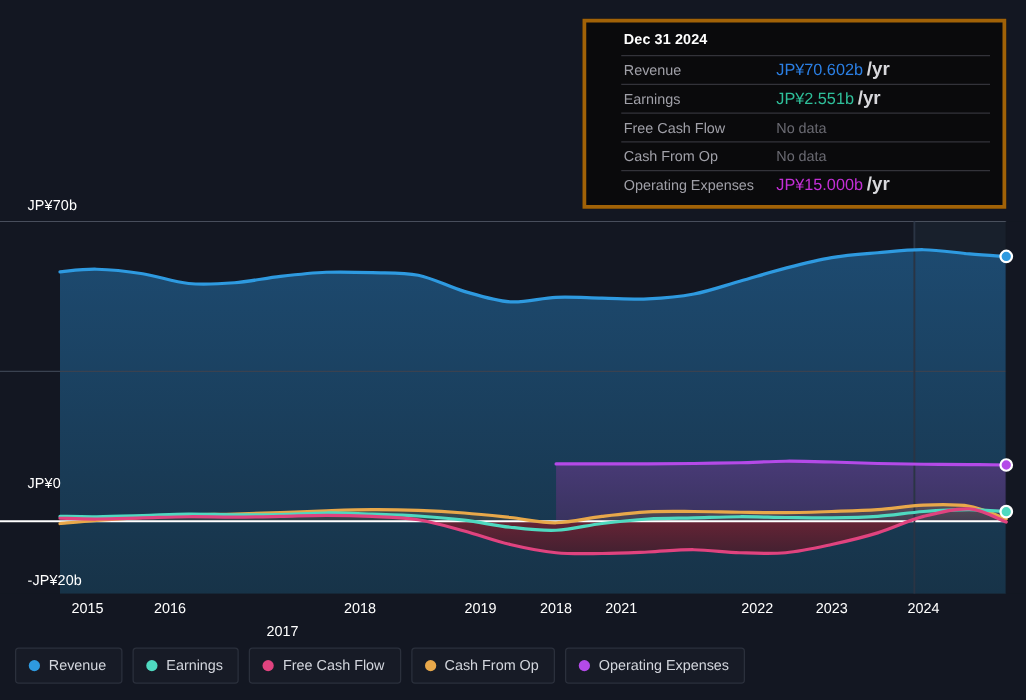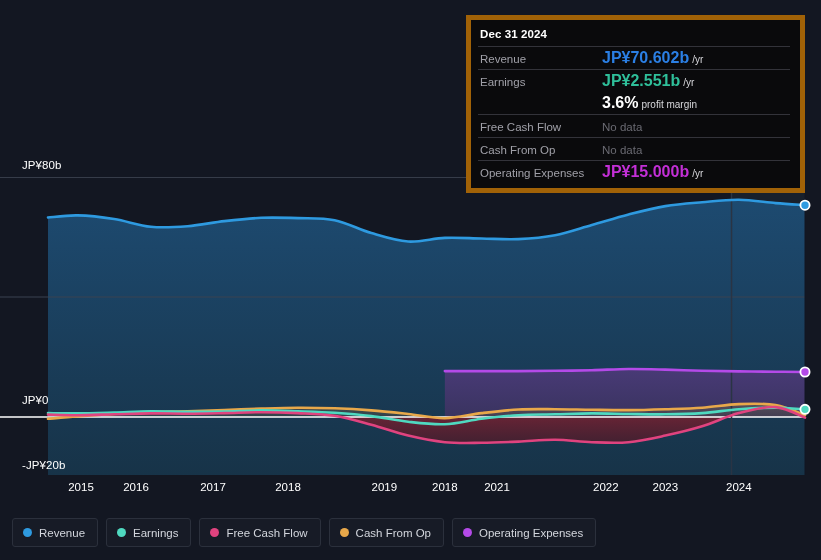--- a/index.html
+++ b/index.html
@@ -26,21 +26,21 @@
 
   
   .ylabel {
     position: absolute;
     color: #ffffff;
     font-size: 11.5px;
     letter-spacing: .1px;
     white-space: nowrap;
   }
   #ylab-top    { left: 22px; top: 159px; }
-  #ylab-zero   { left: 22px; top: 394px; }
+  #ylab-zero   { left: 22px; top: 381px; }
   #ylab-bottom { left: 22px; top: 459px; }
 
   
   .xaxis {
     position: absolute;
     left: 0; top: 481px;
     width: 821px; height: 22px;
   }
   .xlabel {
     position: absolute;
@@ -49,22 +49,22 @@
     font-size: 11.5px;
     white-space: nowrap;
   }
 
   
   #tooltip {
     position: absolute;
     left: 466px; top: 15px;
     width: 339px;
     background: #0a0a0c;
-    border: 5px solid #a16207;
-    padding: 7px 10px 5px 7px;
+    border: 3px solid #a16207;
+    padding: 7px 10px 5px 28px;
   }
   #tooltip .tt-date {
     color: #ffffff;
     font-size: 11.5px;
     font-weight: bold;
     padding: 1px 0 6px 2px;
     letter-spacing: .1px;
   }
   .tt-row {
     display: flex;
@@ -74,29 +74,29 @@
     min-height: 17px;
   }
   .tt-row.no-rule { border-top: none; }
   .tt-label {
     width: 122px;
     flex: 0 0 122px;
     color: #a0a0a8;
     font-size: 11.5px;
   }
   .tt-val {
-    font-size: 16px;
-    font-weight: bold;
+    font-size: 13px;
+    font-weight: normal;
     white-space: nowrap;
     margin-top: 45px;
   }
   .tt-unit {
     color: #d8d8dc;
-    font-size: 10px;
-    font-weight: normal;
+    font-size: 15px;
+    font-weight: bold;
     margin-left: 3px;
   }
   .tt-nodata {
     color: #6a6a72;
     font-size: 11.5px;
     font-weight: normal;
   }
 
   
   #legend {
@@ -171,52 +171,48 @@
         <path d="M 48.00 236.10 C 52.90 236.15, 66.37 236.50, 77.40 236.40 C 88.42 236.30, 101.90 235.85, 114.15 235.50 C 126.39 235.15, 138.64 234.40, 150.89 234.30 C 163.14 234.20, 175.39 234.85, 187.64 234.90 C 199.89 234.95, 212.14 234.85, 224.39 234.60 C 236.64 234.35, 248.89 233.45, 261.14 233.40 C 273.39 233.35, 285.63 233.90, 297.88 234.30 C 310.13 234.70, 322.38 235.00, 334.63 235.80 C 346.88 236.60, 359.13 237.60, 371.38 239.10 C 383.63 240.60, 395.88 243.45, 408.13 244.80 C 420.38 246.15, 432.62 247.70, 444.87 247.20 C 457.12 246.70, 469.37 243.30, 481.62 241.80 C 493.87 240.30, 506.12 238.95, 518.37 238.20 C 530.62 237.45, 542.87 237.60, 555.12 237.30 C 567.37 237.00, 579.61 236.45, 591.86 236.40 C 604.11 236.35, 616.36 236.85, 628.61 237.00 C 640.86 237.15, 653.11 237.45, 665.36 237.30 C 677.61 237.15, 689.86 236.95, 702.11 236.10 C 714.36 235.25, 726.61 233.10, 738.85 232.20 C 751.10 231.30, 764.58 230.68, 775.60 230.70 C 786.63 230.72, 800.10 232.07, 805.00 232.35" fill="none" stroke="#4fd9c0" stroke-width="2.6" stroke-linecap="round" stroke-linejoin="round"></path>
         <path d="M 48.00 237.60 C 52.90 237.70, 66.37 238.25, 77.40 238.20 C 88.42 238.15, 101.90 237.60, 114.15 237.30 C 126.39 237.00, 138.64 236.50, 150.89 236.40 C 163.14 236.30, 175.39 236.75, 187.64 236.70 C 199.89 236.65, 212.14 236.35, 224.39 236.10 C 236.64 235.85, 248.89 235.20, 261.14 235.20 C 273.39 235.20, 285.63 235.50, 297.88 236.10 C 310.13 236.70, 322.38 236.85, 334.63 238.80 C 346.88 240.75, 359.13 244.50, 371.38 247.80 C 383.63 251.10, 395.88 255.70, 408.13 258.60 C 420.38 261.50, 432.62 264.00, 444.87 265.20 C 457.12 266.40, 469.37 265.90, 481.62 265.80 C 493.87 265.70, 506.12 265.10, 518.37 264.60 C 530.62 264.10, 542.87 262.70, 555.12 262.80 C 567.37 262.90, 579.61 264.80, 591.86 265.20 C 604.11 265.60, 616.36 266.30, 628.61 265.20 C 640.86 264.10, 653.11 261.25, 665.36 258.60 C 677.61 255.95, 689.86 253.05, 702.11 249.30 C 714.36 245.55, 726.61 239.30, 738.85 236.10 C 751.10 232.90, 764.58 229.35, 775.60 230.10 C 786.63 230.85, 800.10 238.85, 805.00 240.60" fill="none" stroke="#e0437f" stroke-width="2.6" stroke-linecap="round" stroke-linejoin="round"></path>
         <path d="M 444.87 194.10 C 451.00 194.10, 469.37 194.10, 481.62 194.10 C 493.87 194.10, 506.12 194.15, 518.37 194.10 C 530.62 194.05, 542.87 193.95, 555.12 193.80 C 567.37 193.65, 579.61 193.50, 591.86 193.20 C 604.11 192.90, 616.36 192.10, 628.61 192.00 C 640.86 191.90, 653.11 192.30, 665.36 192.60 C 677.61 192.90, 689.86 193.50, 702.11 193.80 C 714.36 194.10, 726.61 194.25, 738.85 194.40 C 751.10 194.55, 764.58 194.60, 775.60 194.70 C 786.63 194.80, 800.10 194.95, 805.00 195.00" fill="none" stroke="#b44ae8" stroke-width="2.6" stroke-linecap="round" stroke-linejoin="round"></path>
         <path d="M 48.00 40.50 C 52.90 40.15, 66.37 38.15, 77.40 38.40 C 88.42 38.65, 101.90 40.10, 114.15 42.00 C 126.39 43.90, 138.64 48.60, 150.89 49.80 C 163.14 51.00, 175.39 50.15, 187.64 49.20 C 199.89 48.25, 212.14 45.50, 224.39 44.10 C 236.64 42.70, 248.89 41.30, 261.14 40.80 C 273.39 40.30, 285.63 40.70, 297.88 41.10 C 310.13 41.50, 322.38 40.70, 334.63 43.20 C 346.88 45.70, 359.13 52.55, 371.38 56.10 C 383.63 59.65, 395.88 63.70, 408.13 64.50 C 420.38 65.30, 432.62 61.40, 444.87 60.90 C 457.12 60.40, 469.37 61.30, 481.62 61.50 C 493.87 61.70, 506.12 62.65, 518.37 62.10 C 530.62 61.55, 542.87 60.55, 555.12 58.20 C 567.37 55.85, 579.61 51.45, 591.86 48.00 C 604.11 44.55, 616.36 40.65, 628.61 37.50 C 640.86 34.35, 653.11 31.15, 665.36 29.10 C 677.61 27.05, 689.86 26.25, 702.11 25.20 C 714.36 24.15, 726.61 22.65, 738.85 22.80 C 751.10 22.95, 764.58 25.20, 775.60 26.10 C 786.63 27.00, 800.10 27.84, 805.00 28.19" fill="none" stroke="#2e9ae0" stroke-width="2.6" stroke-linecap="round" stroke-linejoin="round"></path>
         <circle cx="805" cy="232.347" r="4.6" fill="#4fd9c0" stroke="#ffffff" stroke-width="1.8"></circle>
         <circle cx="805" cy="195" r="4.6" fill="#b44ae8" stroke="#ffffff" stroke-width="1.8"></circle>
         <circle cx="805" cy="28.19399999999999" r="4.6" fill="#2e9ae0" stroke="#ffffff" stroke-width="1.8"></circle>
       </svg>
   </div>
 
-  <div class="ylabel" id="ylab-top">JP¥80b</div>
+  <div class="ylabel" id="ylab-top">JP¥70b</div>
   <div class="ylabel" id="ylab-zero">JP¥0</div>
   <div class="ylabel" id="ylab-bottom">-JP¥20b</div>
 
   <div class="xaxis" id="xaxis">
-      <div class="xlabel" style="left: 81px;">2015</div>
+      <div class="xlabel" style="left: 70px;">2015</div>
       <div class="xlabel" style="left: 136px;">2016</div>
-      <div class="xlabel" style="left: 213px;">2017</div>
+      <div class="xlabel" style="left: 226px; margin-top: 19px;">2017</div>
       <div class="xlabel" style="left: 288px;">2018</div>
       <div class="xlabel" style="left: 371.379px; margin-left: 13px;">2019</div>
       <div class="xlabel" style="left: 444.874px;">2018</div>
       <div class="xlabel" style="left: 497px;">2021</div>
       <div class="xlabel" style="left: 591.864px; margin-left: 14px;">2022</div>
       <div class="xlabel" style="left: 665.359px; text-align: right;">2023</div>
       <div class="xlabel" style="left: 738.854px;">2024</div>
     </div>
 
   <div id="tooltip">
     <div class="tt-date">Dec 31 2024</div>
     <div id="tt-rows">
         <div class="tt-row">
           <div class="tt-label">Revenue</div>
           <div><span class="tt-val" style="color: rgb(43, 127, 228);">JP¥70.602b</span><span class="tt-unit">/yr</span></div>
         </div>
         <div class="tt-row">
           <div class="tt-label">Earnings</div>
           <div><span class="tt-val" style="color: rgb(47, 191, 154);">JP¥2.551b</span><span class="tt-unit">/yr</span></div>
         </div>
-        <div class="tt-row no-rule">
-          <div class="tt-label"></div>
-          <div><span class="tt-val" style="color: rgb(255, 255, 255);">3.6%</span><span class="tt-unit">profit margin</span></div>
-        </div>
         <div class="tt-row">
           <div class="tt-label">Free Cash Flow</div>
           <div><span class="tt-nodata" style="color: rgb(106, 106, 114);">No data</span></div>
         </div>
         <div class="tt-row">
           <div class="tt-label">Cash From Op</div>
           <div><span class="tt-nodata" style="color: rgb(106, 106, 114);">No data</span></div>
         </div>
         <div class="tt-row">
           <div class="tt-label">Operating Expenses</div>

